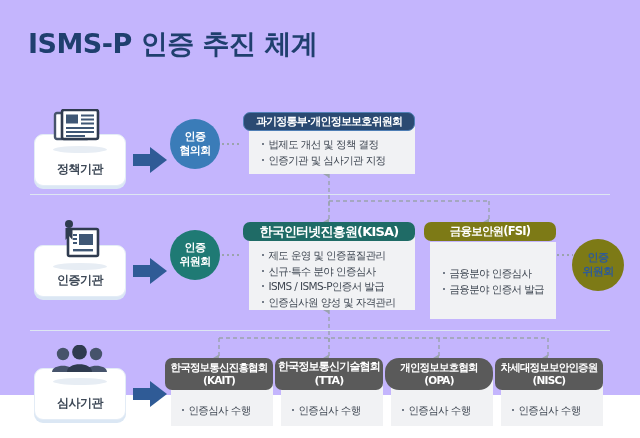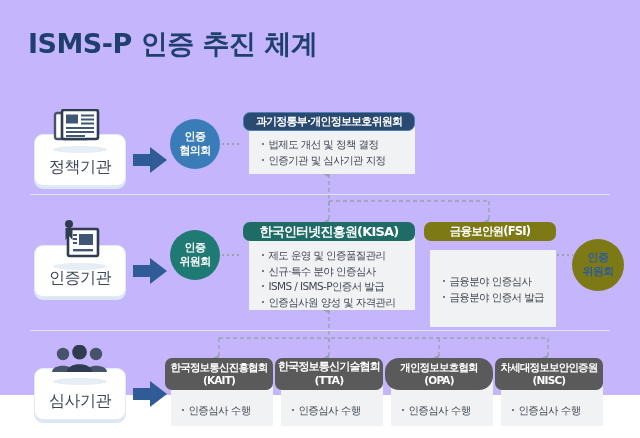--- a/index.html
+++ b/index.html
@@ -55,22 +55,22 @@
     border-radius: 9px;
     box-shadow: 0 3px 0 0 #dbe7f4;
     box-sizing: border-box;
   }
   .label-card .lc-text {
     position: absolute;
     left: 0;
     right: 0;
     bottom: 7px;
     text-align: center;
-    font-size: 16px;
-    font-weight: normal;
+    font-size: 12px;
+    font-weight: bold;
     color: #3d4856;
     letter-spacing: -0.5px;
   }
   .label-icon {
     position: absolute;
     left: 50%;
     transform: translateX(-50%);
     top: -26px;
   }
   .label-icon .shadow {
@@ -314,21 +314,21 @@
       <div class="bullet-line">신규·특수 분야 인증심사</div>
       <div class="bullet-line">ISMS / ISMS-P인증서 발급</div>
       <div class="bullet-line">인증심사원 양성 및 자격관리</div>
     </div>
     <div class="cbox-header" style="height:19px; background:#1f6b66; font-size:13px;">
       <span>한국인터넷진흥원(KISA)</span>
     </div>
   </div>
 
   <div class="cbox" style="left:424px; top:222px; width:132px; height:88px;">
-    <div class="cbox-body" style="top:28px; height:77px; padding-top:26px;">
+    <div class="cbox-body" style="top:20px; height:77px; padding-top:26px;">
       <div class="bullet-line">금융분야 인증심사</div>
       <div class="bullet-line">금융분야 인증서 발급</div>
     </div>
     <div class="cbox-header" style="height:19px; background:#7d7a16; font-size:11.5px;">
       <span>금융보안원(FSI)</span>
     </div>
   </div>
 
   <div class="dotlink" style="left:557px; top:254px; width:16px;">
       <i></i>

